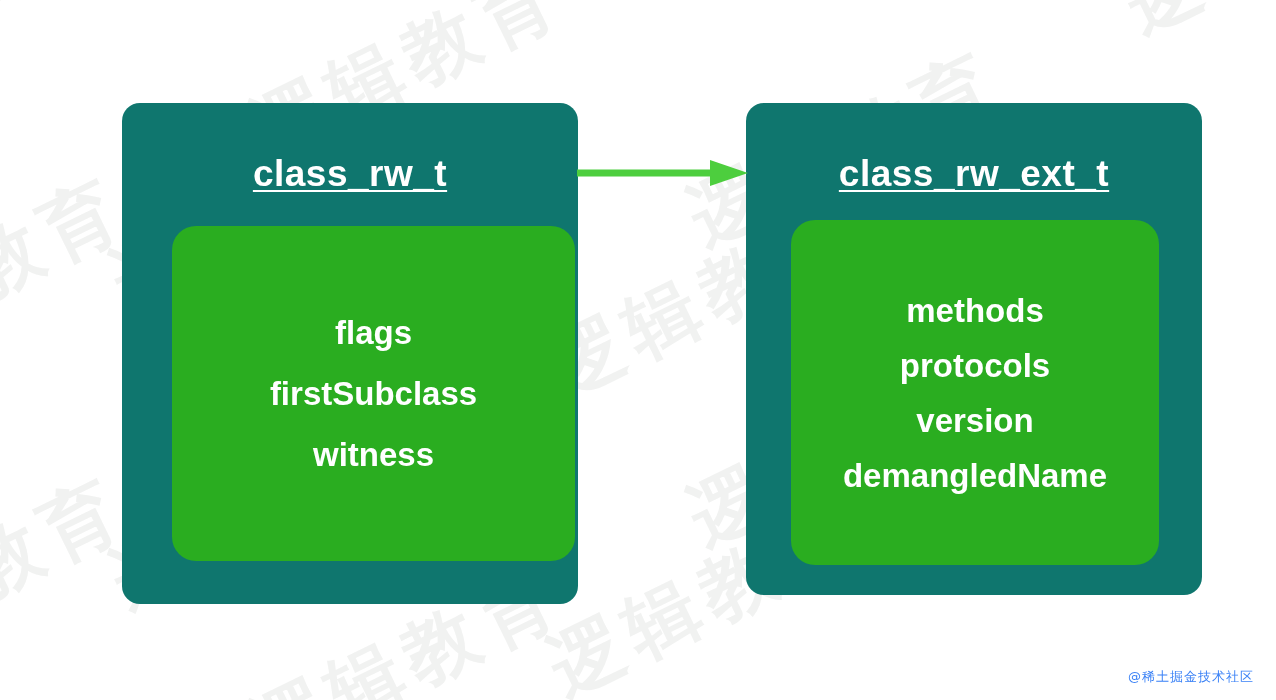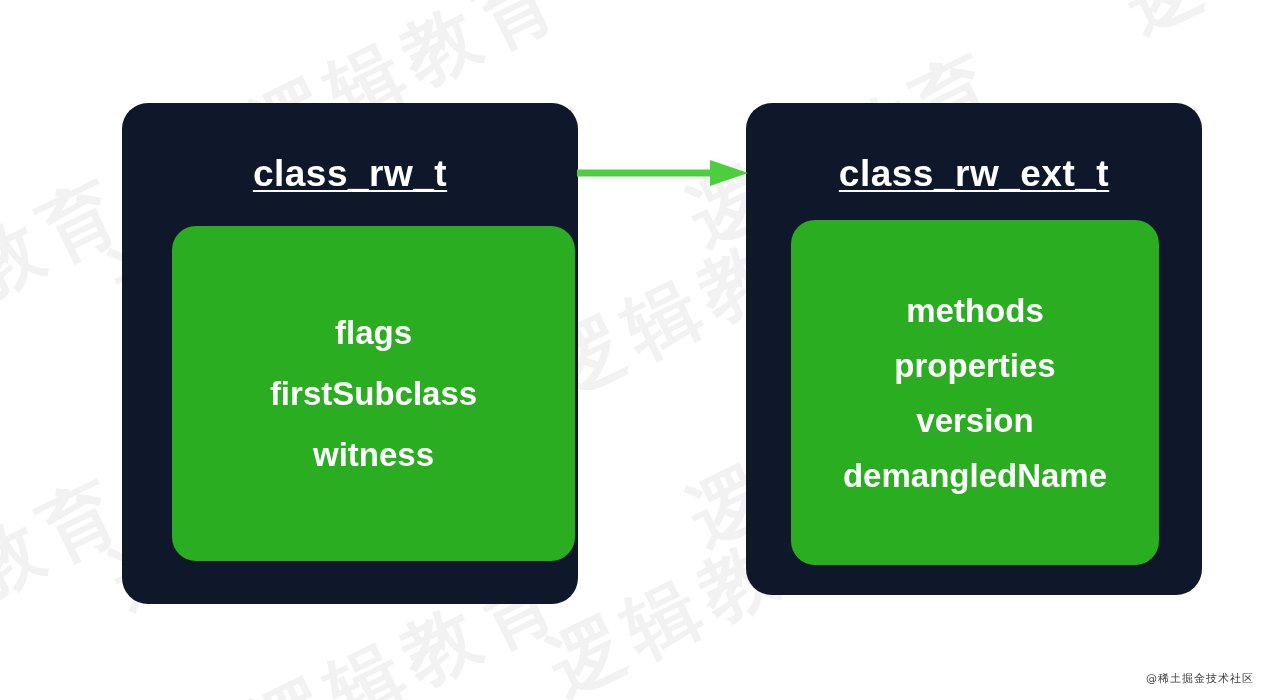--- a/index.html
+++ b/index.html
@@ -43,22 +43,22 @@
     font-weight: bold;
     letter-spacing: 10px;
     font-family: "DejaVu Sans", sans-serif;
     opacity: 0.92;
   }
   .wm-row span { margin-right: 150px; }
 
   
   .outer-box {
     position: absolute;
-    background: #0f172a;
-    border-radius: 26px;
+    background: #0f766e;
+    border-radius: 18px;
     box-sizing: border-box;
     z-index: 2;
   }
   #box-left  { left: 122px; top: 103px; width: 456px; height: 501px; }
   #box-right { left: 746px; top: 103px; width: 456px; height: 492px; }
 
   .box-title {
     position: absolute;
     left: 0;
     right: 0;
@@ -113,22 +113,22 @@
     width: 172px;
     height: 30px;
     z-index: 3;
   }
 
   
   #credit {
     position: absolute;
     right: 22px;
     bottom: 14px;
-    color: #404040;
-    font-size: 11px;
+    color: #3b82f6;
+    font-size: 13px;
     letter-spacing: 1px;
     font-family: "DejaVu Sans", sans-serif;
     z-index: 4;
     white-space: nowrap;
   }
 </style>
 </head>
 <body>
 
 <div id="canvas">
@@ -156,21 +156,21 @@
 
   <svg id="arrow" viewBox="0 0 172 30">
     <line x1="1" y1="15" x2="145" y2="15" stroke="#4dce3e" stroke-width="7"></line>
     <polygon points="134,2 172,15 134,28" fill="#4dce3e"></polygon>
   </svg>
 
   <div class="outer-box" id="box-right">
     <div class="box-title">class_rw_ext_t</div>
     <div class="inner-box">
       <div class="field">methods</div>
-      <div class="field">properties</div>
+      <div class="field">protocols</div>
       <div class="field">version</div>
       <div class="field">demangledName</div>
     </div>
   </div>
 
   <div id="credit">@稀土掘金技术社区</div>
 
 </div>
 
 </body></html>

